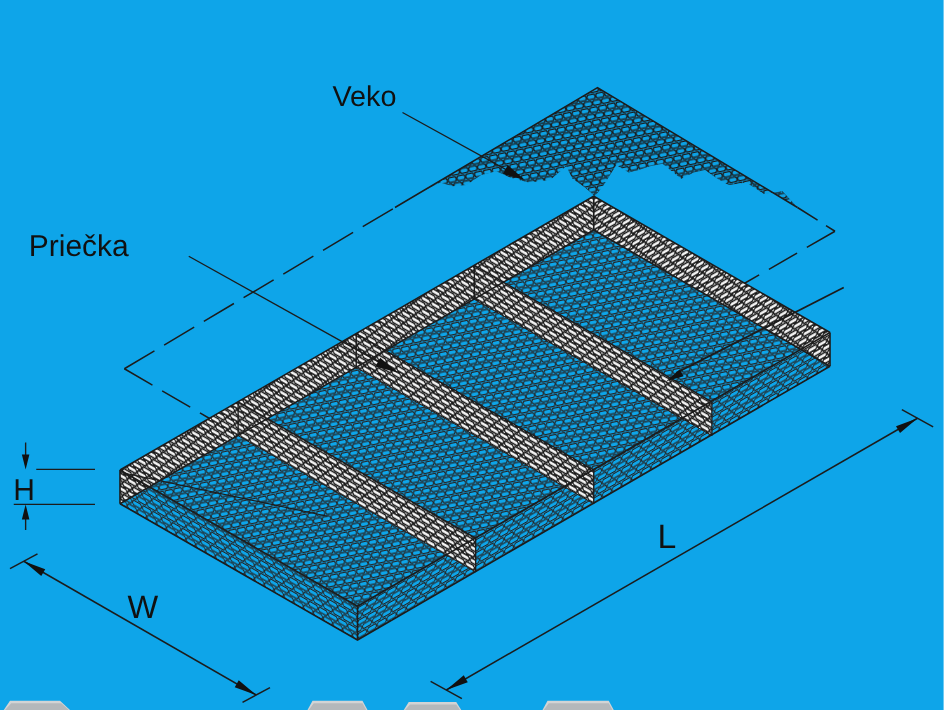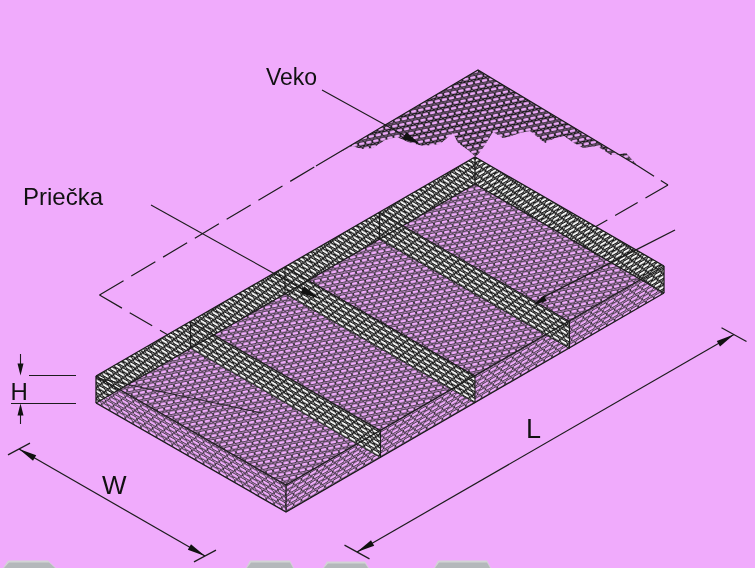--- a/index.html
+++ b/index.html
@@ -1,16 +1,16 @@
 <!DOCTYPE html>
 <html><head>
 <meta charset="utf-8">
 <style>
 html,body{margin:0;padding:0;background:#ffffff;}
-#wrap{position:relative;width:755px;height:568px;overflow:hidden;background:#f0abfc;
+#wrap{position:relative;width:755px;height:568px;overflow:hidden;background:#0ea5e9;
 font-family:"Liberation Sans",sans-serif;text-decoration:underline;}
 svg{position:absolute;left:0;top:0;}
 </style>
 </head>
 <body>
 <div id="wrap">
 <svg width="755" height="568" viewBox="0 0 755 568">
 <defs>
 <pattern id="pt" width="7.2" height="10.4" patternUnits="userSpaceOnUse" patternTransform="rotate(-12)">
   <g fill="none" stroke="#242424" stroke-width="0.92">

